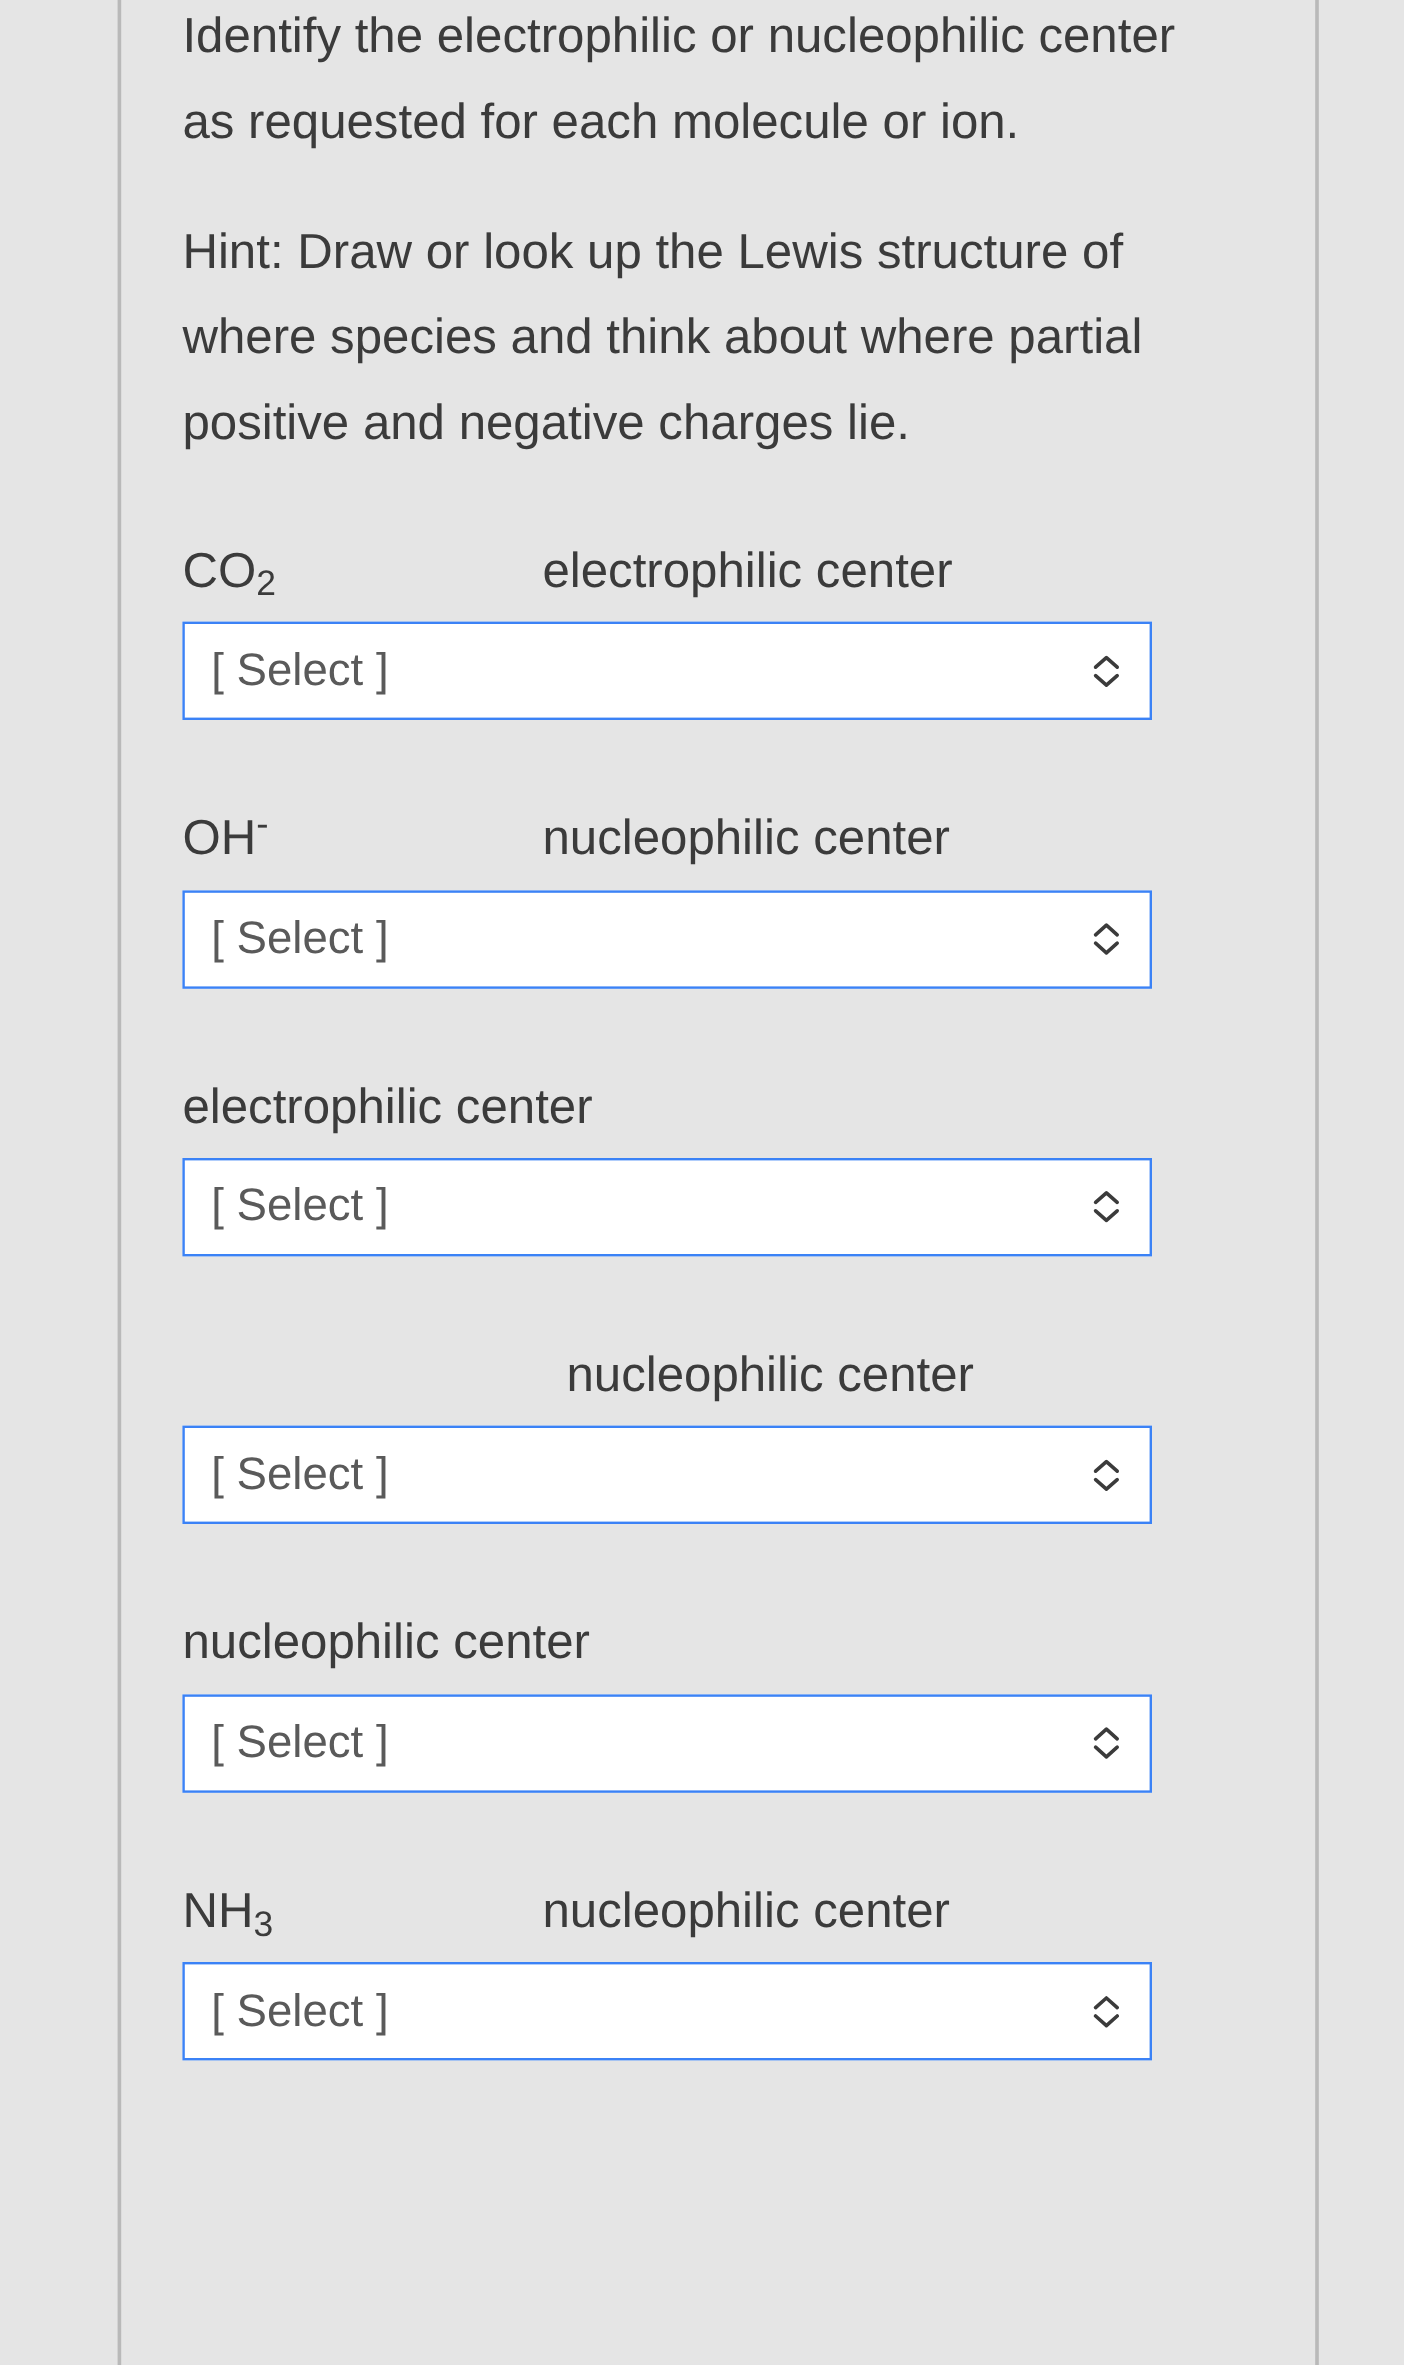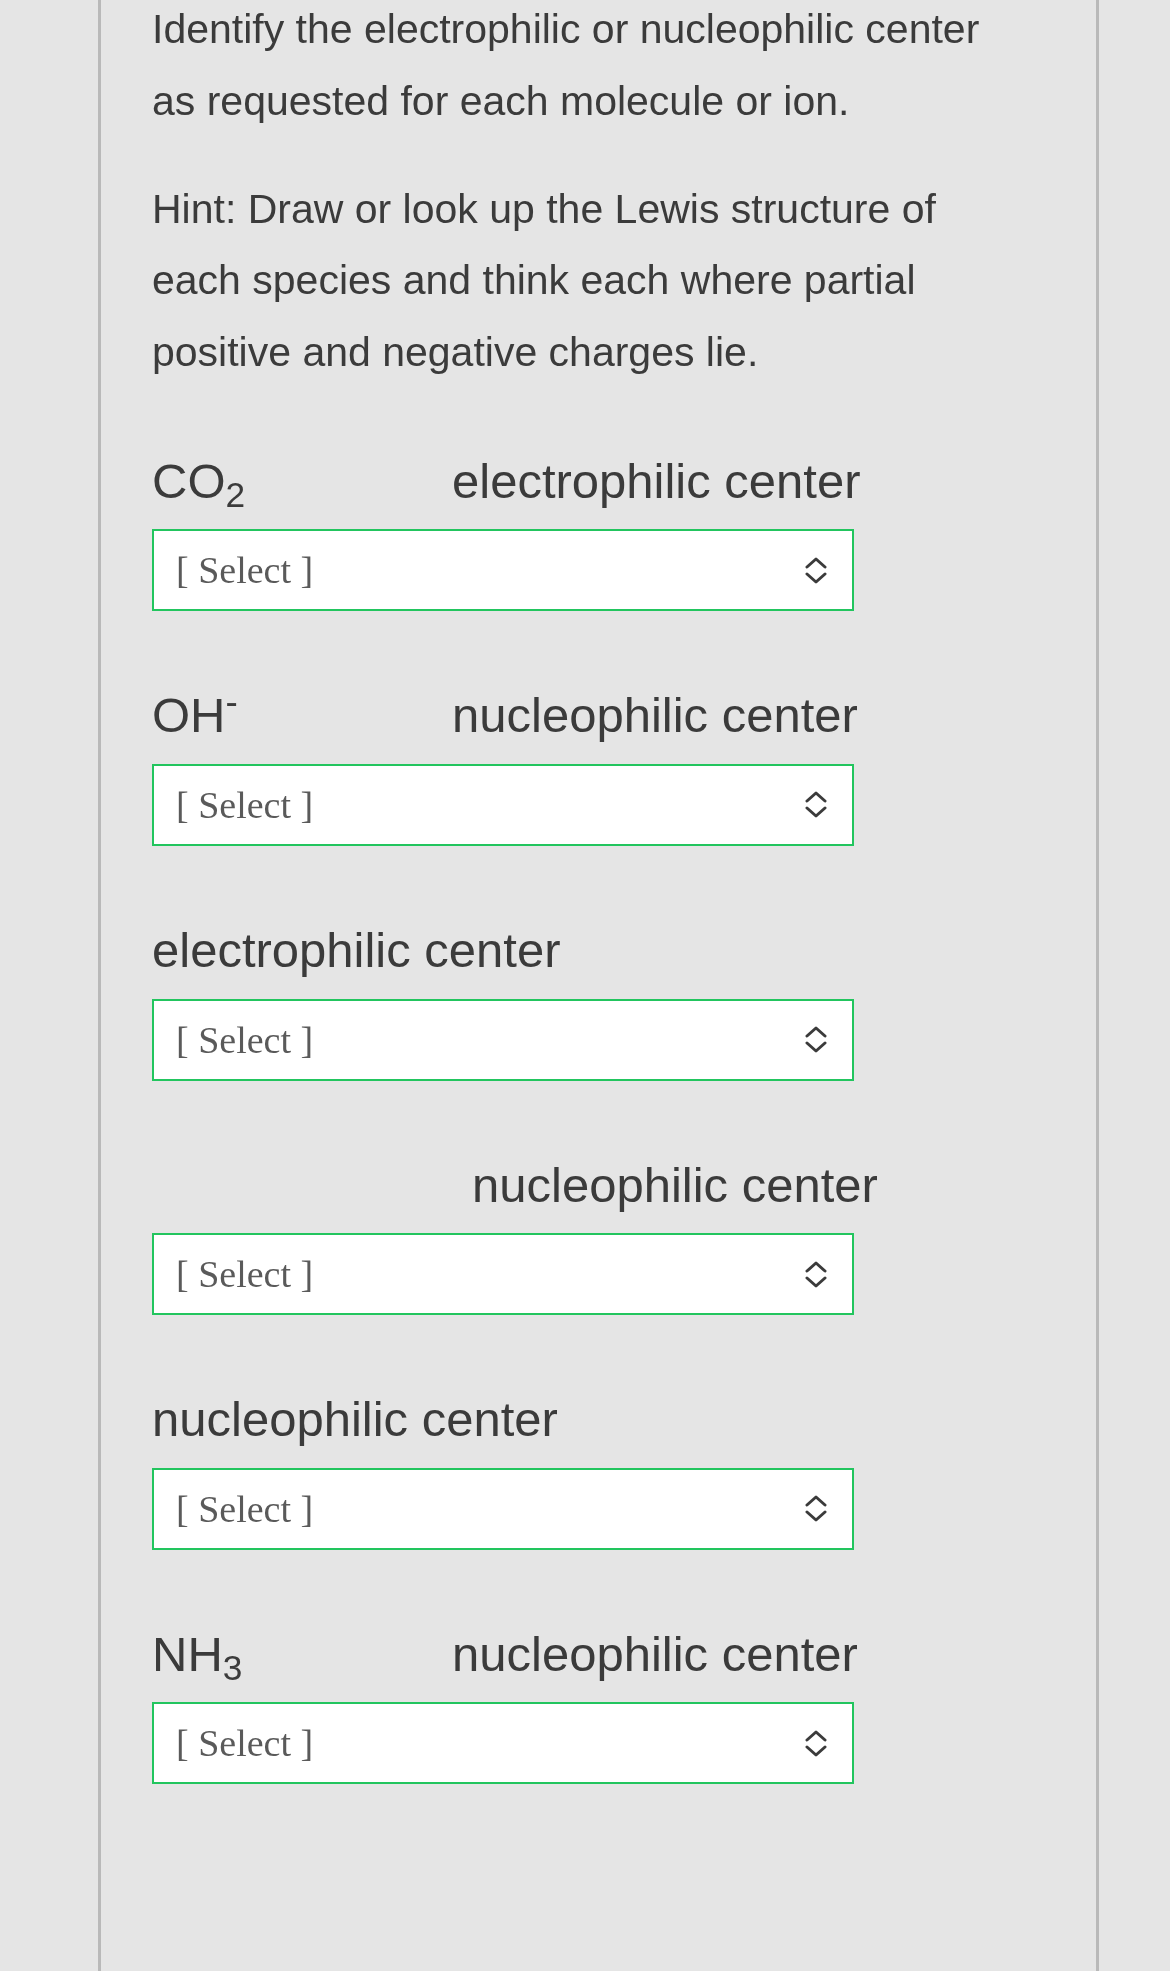--- a/index.html
+++ b/index.html
@@ -53,21 +53,21 @@
     color: #3b3b3b;
     margin-top: 36px;
   }
   .block {
     margin-top: 70px;
   }
   .block.first { margin-top: 58px; }
   .row {
     display: flex;
     align-items: flex-start;
-    font-size: 49px;
+    font-size: 41px;
     line-height: 1.4;
     color: #3b3b3b;
   }
   .mol {
     width: 300px;
     flex: 0 0 300px;
   }
   .type { }
   sub {
     font-size: 0.72em;
@@ -76,30 +76,29 @@
     top: 0.25em;
   }
   sup.minus {
     font-size: 0.75em;
     vertical-align: baseline;
     position: relative;
     top: -0.5em;
   }
   .select {
     margin-top: 14px;
-    width: 702px;
+    width: 808px;
     height: 82px;
-    border: 2px solid #22c55e;
+    border: 2px solid #3b82f6;
     background: #ffffff;
     display: flex;
     align-items: center;
     justify-content: space-between;
     padding: 0 22px 0 22px;
     cursor: pointer;
-    font-family: Liberation Serif, serif;
   }
   .select .placeholder {
     font-size: 38px;
     color: #5a5a5a;
   }
   .chev {
     width: 28px;
     height: 40px;
     display: flex;
     flex-direction: column;
@@ -113,21 +112,21 @@
 <body>
 
 <div class="outer">
   <div class="left-rule"></div>
   <div class="right-rule"></div>
 
   <div class="content">
 
     <div class="intro">Identify the electrophilic or nucleophilic center as requested for each molecule or ion.</div>
 
-    <div class="hint">Hint: Draw or look up the Lewis structure of each species and think each where partial positive and negative charges lie.</div>
+    <div class="hint">Hint: Draw or look up the Lewis structure of where species and think about where partial positive and negative charges lie.</div>
 
     <div class="block first">
       <div class="row">
         <span class="mol">CO<sub>2</sub></span>
         <span class="type">electrophilic center</span>
       </div>
       <div class="select">
         <span class="placeholder">[ Select ]</span>
         <span class="chev">
           <svg width="24" height="12" viewBox="0 0 24 12">

